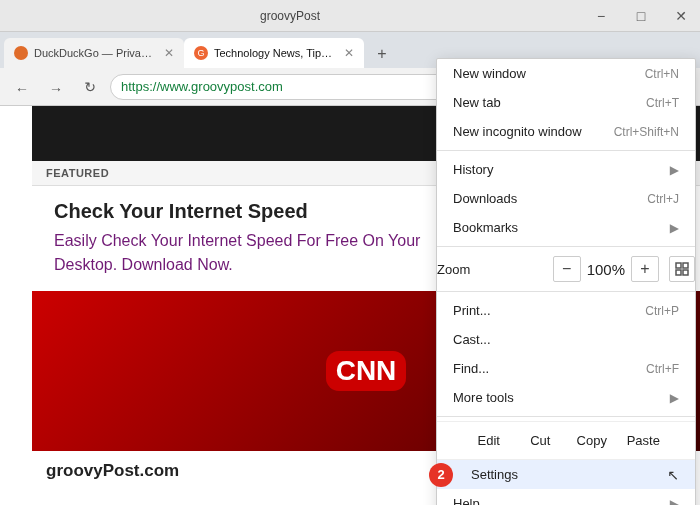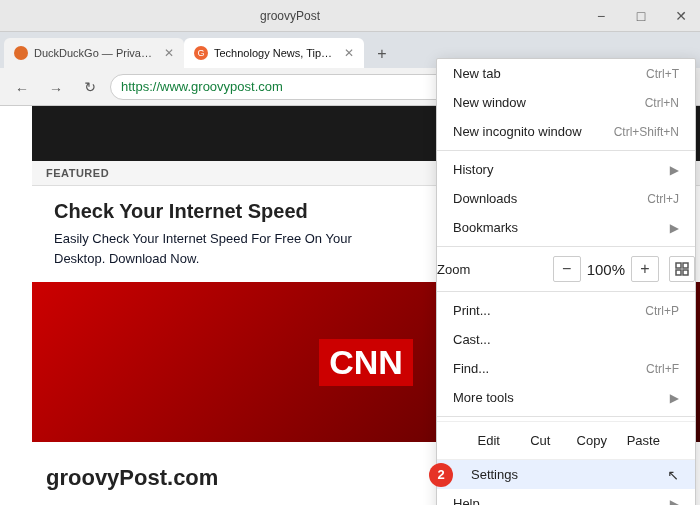--- a/index.html
+++ b/index.html
@@ -138,44 +138,44 @@
     .page-article {
       padding: 14px 22px;
     }
     .article-title {
       font-size: 20px;
       font-weight: bold;
       color: #222;
       margin-bottom: 6px;
     }
     .article-desc {
-      font-size: 13px;
-      color: #0f172a;
+      font-size: 16px;
+      color: #701a75;
       line-height: 1.5;
     }
     .page-image {
       width: 100%;
       height: 160px;
       background: linear-gradient(135deg, #c00 0%, #800 50%, #400 100%);
       display: flex; align-items: center; justify-content: center;
       position: relative;
     }
     .cnn-logo {
       background: #cc0000;
       color: #fff;
-      font-size: 34px;
+      font-size: 28px;
       font-weight: bold;
       padding: 4px 10px;
-      border-radius: 0;
+      border-radius: 13px;
     }
     .page-footer-text {
       position: absolute;
-      bottom: 14px;
+      bottom: 24px;
       left: 14px;
-      font-size: 22px;
+      font-size: 17px;
       font-weight: bold;
       color: #222;
     }
 
     
     .context-menu {
       position: absolute;
       top: 58px;
       right: 4px;
       width: 260px;
@@ -314,26 +314,26 @@
     <div class="article-desc">Easily Check Your Internet Speed For Free On Your<br>Desktop. Download Now.</div>
   </div>
   <div class="page-image">
     <div class="cnn-logo">CNN</div>
   </div>
   <div class="page-footer-text">groovyPost.com</div>
 </div>
 
 <div class="context-menu">
   <div class="menu-item">
+    <span class="menu-item-label">New window</span>
+    <span class="menu-item-shortcut">Ctrl+N</span>
+  </div>
+  <div class="menu-item">
     <span class="menu-item-label">New tab</span>
     <span class="menu-item-shortcut">Ctrl+T</span>
-  </div>
-  <div class="menu-item">
-    <span class="menu-item-label">New window</span>
-    <span class="menu-item-shortcut">Ctrl+N</span>
   </div>
   <div class="menu-item">
     <span class="menu-item-label">New incognito window</span>
     <span class="menu-item-shortcut">Ctrl+Shift+N</span>
   </div>
   <div class="menu-separator"></div>
   <div class="menu-item">
     <span class="menu-item-label">History</span>
     <span class="menu-item-arrow">▶</span>
   </div>

